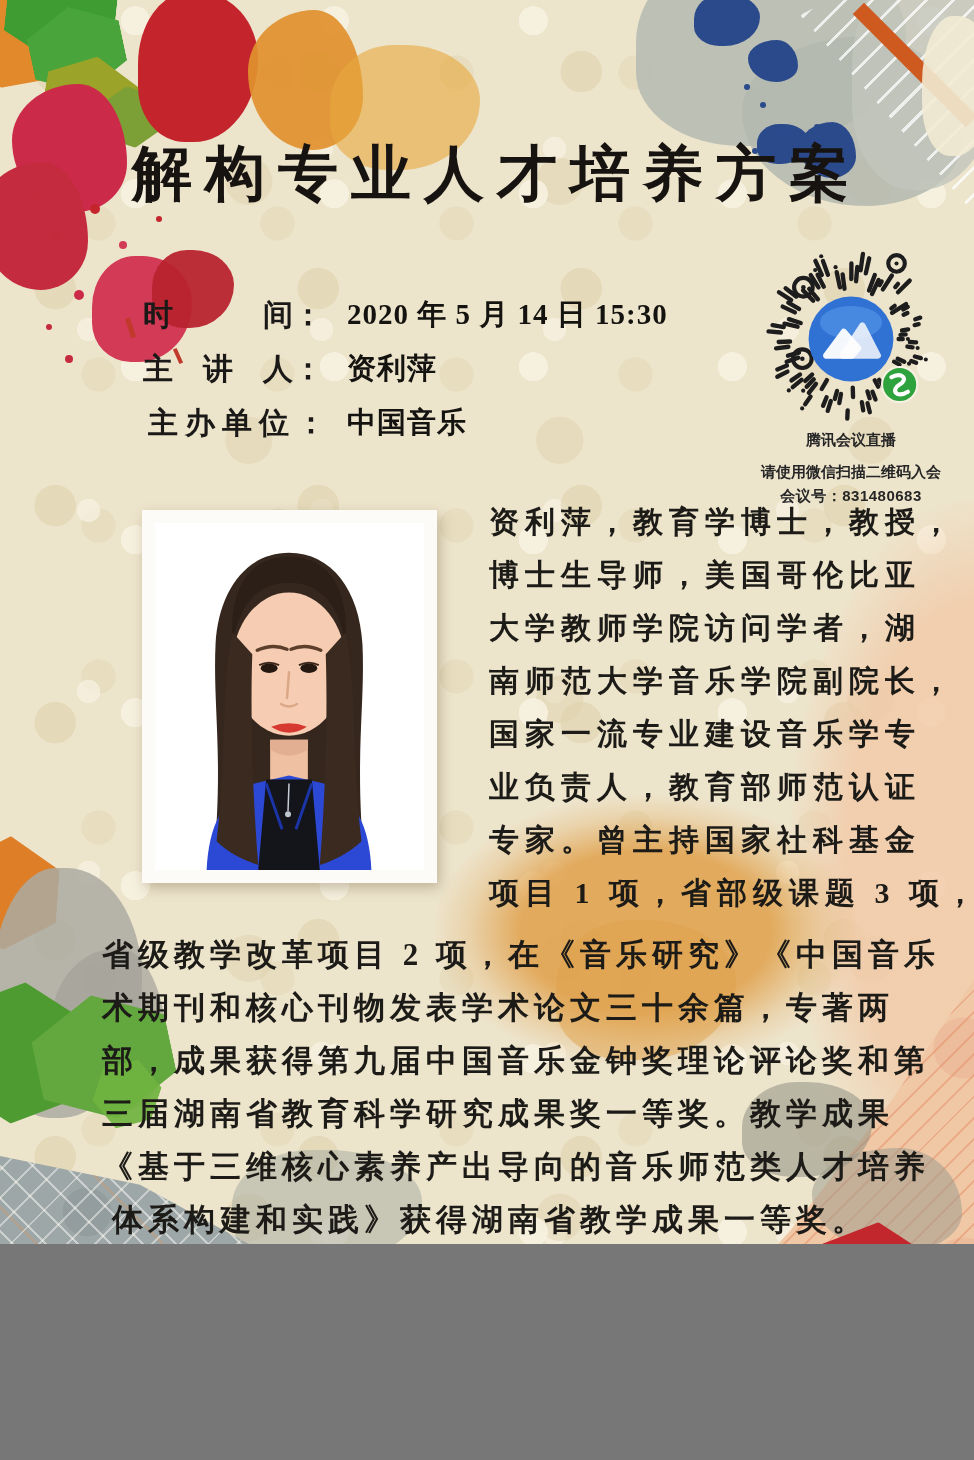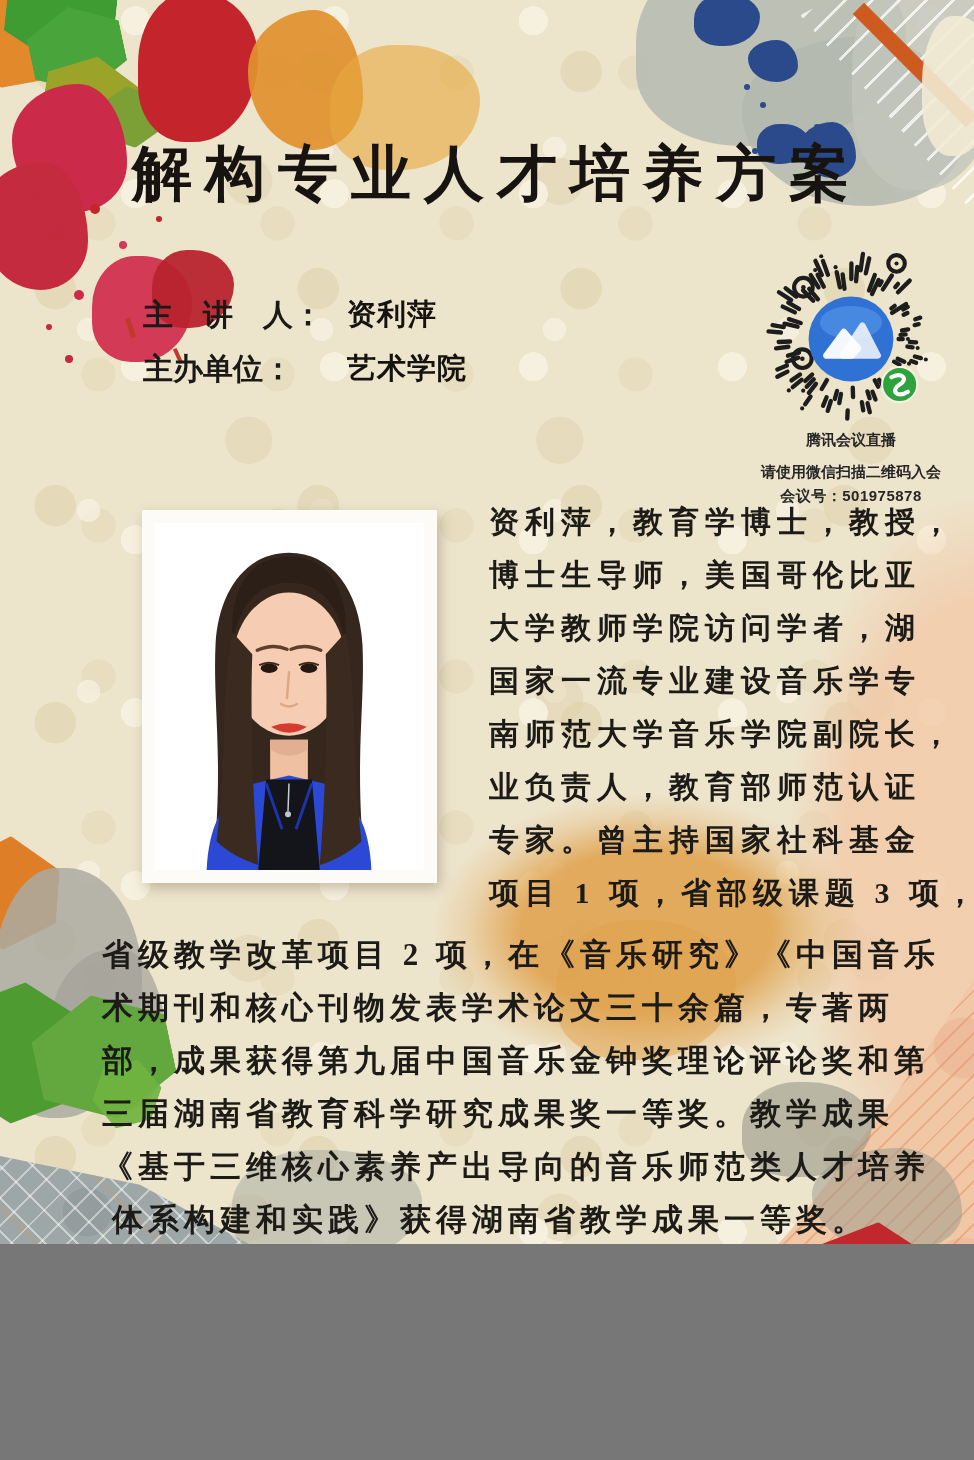--- a/index.html
+++ b/index.html
@@ -131,26 +131,30 @@
     <div class="hex" style="left:818px;top:1222px;width:110px;height:104px;background:#C2272E;transform:rotate(6deg)"></div>
     <div class="hex" style="left:876px;top:1286px;width:104px;height:98px;background:#D8562B;transform:rotate(-6deg)"></div>
     <div class="hex" style="left:842px;top:1350px;width:112px;height:106px;background:#BE2830;transform:rotate(3deg)"></div>
     <div class="hex" style="left:952px;top:1268px;width:40px;height:70px;background:#D8742B"></div>
   </div>
 
   <h1 class="layer title">解构专业人才培养方案</h1>
 
   <div class="layer info">
     <div class="info-row">
+      <span class="info-label">时　　　间：</span>
+      <span class="info-value">2020 年 5 月 14 日 15:30</span>
+    </div>
+    <div class="info-row">
       <span class="info-label">主　讲　人：</span>
       <span class="info-value">资利萍</span>
     </div>
     <div class="info-row">
       <span class="info-label">主办单位：</span>
-      <span class="info-value">艺术学院</span>
+      <span class="info-value">中国音乐</span>
     </div>
   </div>
 
   <div class="layer qr-block">
     <div class="qr">
       <svg viewBox="0 0 172 172">
         <g id="qr-dashes">
             <line x1="132.0" y1="86.0" x2="136.0" y2="86.0" stroke="#1D1D1D" stroke-width="4.2" stroke-linecap="round"></line>
             <circle cx="141.0" cy="86.0" r="2" fill="#1D1D1D"></circle>
             <line x1="48.4" y1="120.4" x2="41.8" y2="126.5" stroke="#1D1D1D" stroke-width="4.2" stroke-linecap="round"></line>
@@ -245,21 +249,21 @@
           <polygon points="78,102 97,73 112,102" fill="#FFF" stroke="#FFF" stroke-width="6" stroke-linejoin="round" opacity=".82"></polygon>
         </g>
         <g>
           <circle cx="133" cy="130" r="17" fill="#2EA23C" stroke="#F6F1E2" stroke-width="2"></circle>
           <path d="M125,123 C135,117 142,125 133,130 C124,135 130,144 141,137" stroke="#FFF" stroke-width="4" fill="none" stroke-linecap="round"></path>
         </g>
       </svg>
     </div>
     <p class="qr-cap c1">腾讯会议直播</p>
     <p class="qr-cap c2">请使用微信扫描二维码入会</p>
-    <p class="qr-cap c3">会议号：501975878</p>
+    <p class="qr-cap c3">会议号：831480683</p>
   </div>
 
   <figure class="layer photo">
     <div class="photo-inner">
       <svg viewBox="0 0 271 349" preserveAspectRatio="none">
         <rect x="0" y="0" width="271" height="349" fill="#FFFFFF"></rect>
         <path d="M135,30 C92,30 64,68 61,122 C58,185 70,240 58,349 L212,349 C200,240 212,185 209,122 C206,68 178,30 135,30 Z" fill="#35271E"></path>
         <rect x="116" y="218" width="38" height="50" fill="#EFC0A2"></rect>
         <path d="M116,218 h38 v10 c-12,8 -26,8 -38,0 z" fill="#E3AF92"></path>
         <path d="M52,349 C54,305 68,276 100,262 L135,254 L170,262 C202,276 216,305 218,349 Z" fill="#2C49D6"></path>
@@ -281,22 +285,22 @@
         <path d="M78,110 C66,170 72,240 62,320 C74,332 92,340 104,344 C98,270 96,190 98,132 Z" fill="#3B2A1F"></path>
         <path d="M192,110 C204,170 198,240 208,320 C196,332 178,340 166,344 C172,270 174,190 172,132 Z" fill="#3B2A1F"></path>
       </svg>
     </div>
   </figure>
 
   <div class="layer bio-col">
       <p class="bio-line">资利萍，教育学博士，教授，</p>
       <p class="bio-line">博士生导师，美国哥伦比亚</p>
       <p class="bio-line">大学教师学院访问学者，湖</p>
+      <p class="bio-line">南师范大学音乐学院副院长，</p>
       <p class="bio-line">国家一流专业建设音乐学专</p>
-      <p class="bio-line">南师范大学音乐学院副院长，</p>
       <p class="bio-line">业负责人，教育部师范认证</p>
       <p class="bio-line">专家。曾主持国家社科基金</p>
       <p class="bio-line">项目 1 项，省部级课题 3 项，</p>
     </div>
 
   <div class="layer bio-full">
       <p class="bio-line">省级教学改革项目 2 项，在《音乐研究》《中国音乐</p>
       <p class="bio-line">术期刊和核心刊物发表学术论文三十余篇，专著两</p>
       <p class="bio-line">部，成果获得第九届中国音乐金钟奖理论评论奖和第</p>
       <p class="bio-line">三届湖南省教育科学研究成果奖一等奖。教学成果</p>

